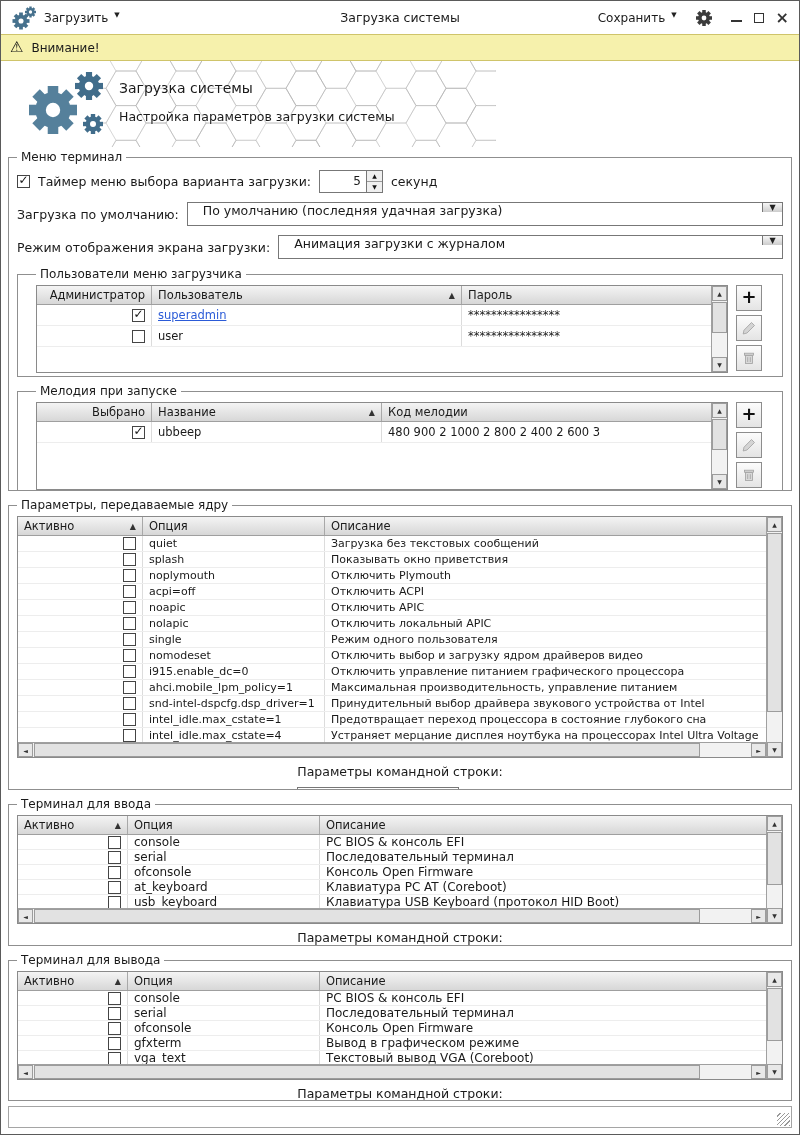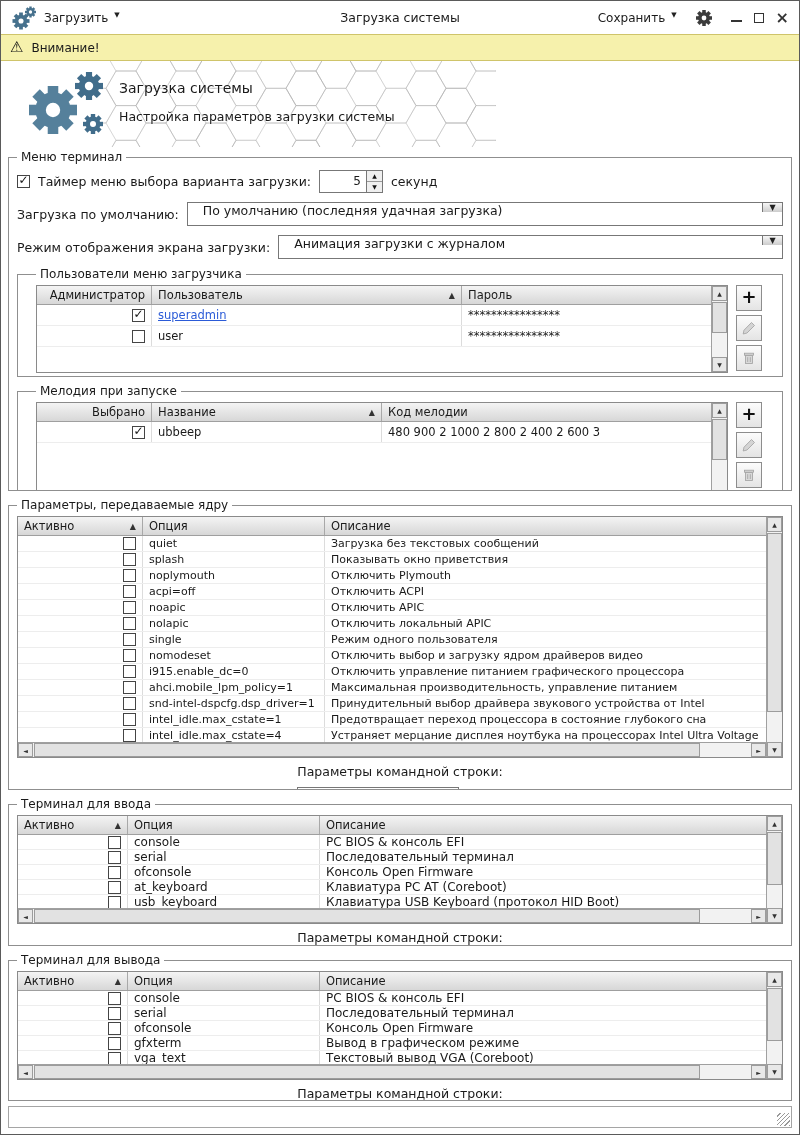--- a/index.html
+++ b/index.html
@@ -371,21 +371,21 @@
                 </g>
               </svg>
           </div>
         </div>
       </div>
     </fieldset>
 
     <fieldset class="subfs">
       <legend>Мелодия при запуске</legend>
       <div class="grid-row">
-        <div class="grid" style="height:104px">
+        <div class="grid" style="height:88px">
           <div class="grid-main">
             <div class="thead">
               <div class="th w-sel center">
                   <span>Выбрано</span>
                 </div>
               <div class="th w-name">
                   <span>Название</span>
                   <span class="sort">▲</span>
                 </div>
               <div class="th flex1">

